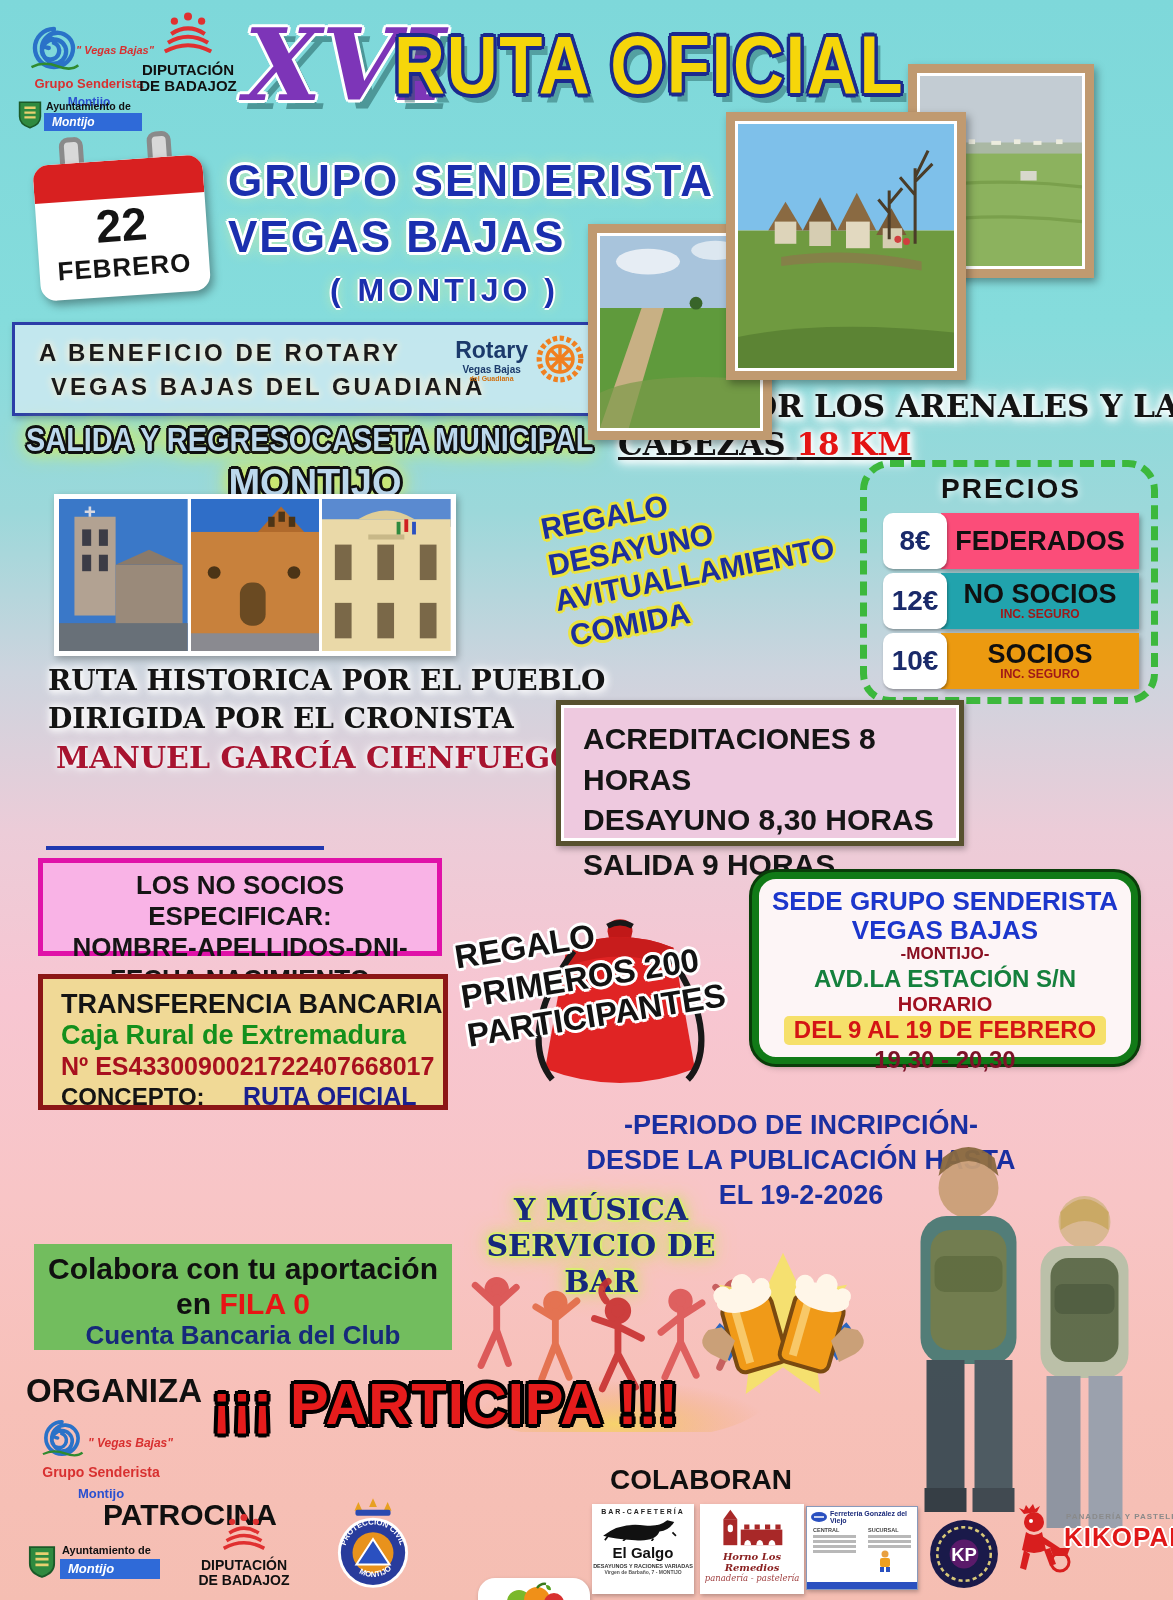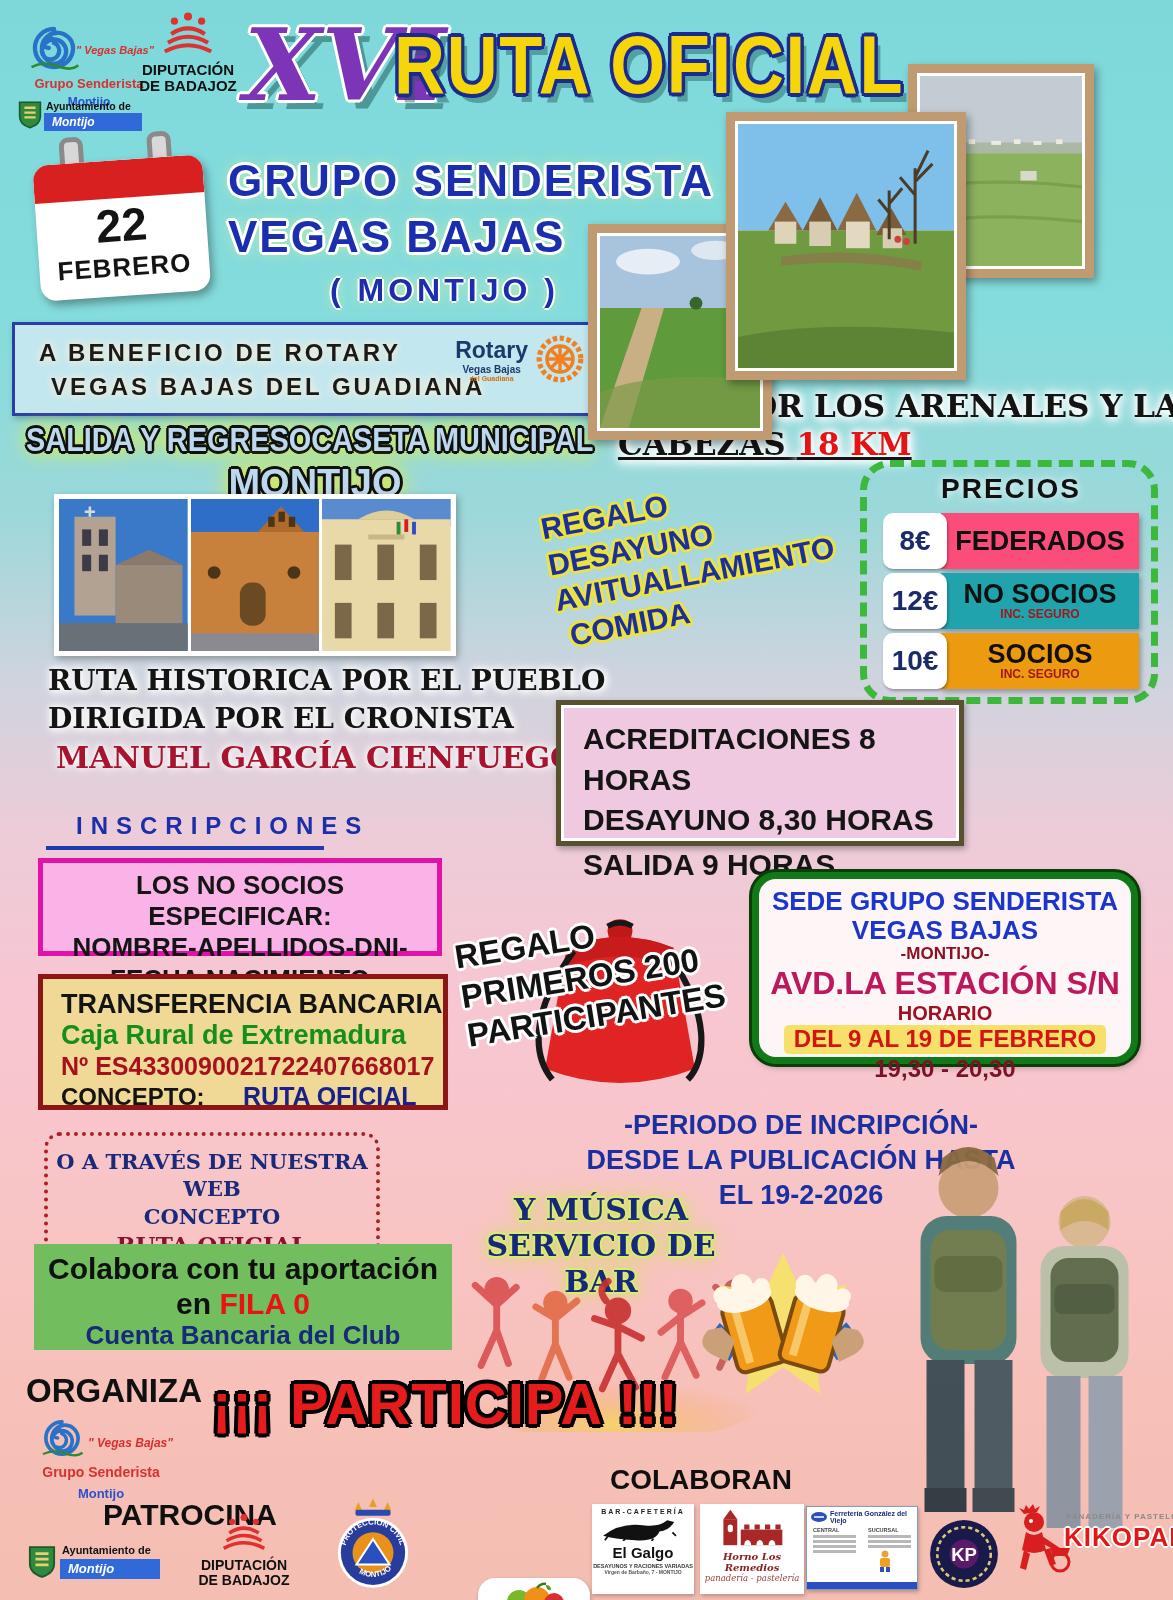--- a/index.html
+++ b/index.html
@@ -293,34 +293,33 @@
   <div class="abs hist" style="left:48px;top:664px;">RUTA  HISTORICA POR EL PUEBLO</div>
   <div class="abs hist" style="left:48px;top:702px;">DIRIGIDA POR EL CRONISTA</div>
   <div class="abs hist3" style="left:56px;top:740px;">MANUEL GARCÍA CIENFUEGOS</div>
 
   <div class="abs" style="left:556px;top:700px;width:408px;height:146px;background:#eec9df;border:5px solid #57512f;box-shadow:inset 0 0 0 3px #fff,2px 3px 6px rgba(0,0,0,.3);box-sizing:border-box;padding:14px 0 0 22px;">
     <div class="schedtxt">ACREDITACIONES 8 HORAS</div>
     <div class="schedtxt">DESAYUNO 8,30 HORAS</div>
     <div class="schedtxt" style="margin-top:4px;">SALIDA 9 HORAS</div>
   </div>
 
-  <div class="abs insc" style="left:76px;top:812px;">INSCRIPCIONES</div>
   <div class="abs" style="left:46px;top:846px;width:278px;height:4px;background:#2038b0;"></div>
 
   <div class="abs ctr" style="left:38px;top:858px;width:404px;height:98px;background:#f9b3e6;border:5px solid #e012a8;box-sizing:border-box;padding-top:7px;">
     <div class="noticetxt">LOS NO SOCIOS ESPECIFICAR:</div>
     <div class="noticetxt">NOMBRE-APELLIDOS-DNI-</div>
     <div class="noticetxt">FECHA NACIMIENTO</div>
   </div>
 
   <div class="abs ctr" style="left:752px;top:872px;width:386px;height:192px;background:#fdf5f6;border:7px solid #117a17;border-radius:24px;box-shadow:0 0 0 3px #0a3d0a,2px 3px 7px rgba(0,0,0,.3);box-sizing:border-box;padding-top:8px;">
     <div style="font-weight:900;font-size:26px;color:#1c36cc;line-height:1.1;">SEDE GRUPO SENDERISTA</div>
     <div style="font-weight:900;font-size:26px;color:#1c36cc;line-height:1.1;">VEGAS BAJAS</div>
     <div style="font-weight:900;font-size:17px;color:#8a1022;line-height:1.2;">-MONTIJO-</div>
-    <div style="font-weight:900;font-size:32px;color:#be185d;line-height:1.15;">AVD.LA ESTACIÓN S/N</div>
+    <div style="font-weight:900;font-size:24px;color:#15803d;line-height:1.15;">AVD.LA ESTACIÓN S/N</div>
     <div style="font-weight:900;font-size:20px;color:#a01020;line-height:1.2;">HORARIO</div>
     <div style="display:inline-block;background:#f6e06a;border-radius:5px;padding:0 10px;font-weight:900;font-size:24px;color:#d41414;line-height:1.2;">DEL 9 AL 19 DE FEBRERO</div>
     <div style="font-weight:900;font-size:24px;color:#7c1228;line-height:1.25;">19,30 - 20,30</div>
   </div>
 
   <div class="abs" style="left:38px;top:974px;width:410px;height:136px;background:#f0d996;border:5px solid #8c1616;box-sizing:border-box;padding:10px 0 0 18px;">
     <div style="font-weight:800;font-size:27px;color:#141414;line-height:1.15;">TRANSFERENCIA BANCARIA</div>
     <div style="font-weight:800;font-size:27px;color:#13901c;line-height:1.15;">Caja Rural de Extremadura</div>
     <div style="font-weight:800;font-size:25px;color:#a8101e;line-height:1.2;">Nº ES4330090021722407668017</div>
     <div style="line-height:1.2;">
@@ -336,26 +335,20 @@
     <path d="M34 22 C8 58 12 82 22 94" stroke="#181818" stroke-width="3.5" fill="none"></path>
     <path d="M86 22 C112 58 108 84 98 94" stroke="#181818" stroke-width="3.5" fill="none"></path>
     <path d="M53 8 q7 -4 14 0" stroke="#181818" stroke-width="3" fill="none"></path>
   </svg>
   <div class="abs g200" style="left:452px;top:938px;transform:rotate(-9deg);transform-origin:left top;">
     <div>REGALO</div>
     <div>PRIMEROS 200</div>
     <div>PARTICIPANTES</div>
   </div>
 
-  <div class="abs ctr" style="left:44px;top:1132px;width:336px;height:132px;border:4px dotted #a82222;border-radius:16px;box-sizing:border-box;padding-top:12px;font-family:'DejaVu Serif',serif;">
-    <div style="font-weight:bold;font-size:21px;color:#1a2a7a;line-height:1.3;">O A TRAVÉS DE NUESTRA WEB</div>
-    <div style="font-weight:bold;font-size:21px;color:#1a2a7a;line-height:1.3;">CONCEPTO</div>
-    <div style="font-weight:bold;font-size:23px;color:#8c1030;line-height:1.3;">RUTA OFICIAL</div>
-    <div style="font-weight:bold;font-size:21px;color:#2222cc;line-height:1.25;">www.gruposenderistavb.es</div>
-  </div>
 
   <div class="abs ctr periodtxt" style="left:566px;top:1108px;width:470px;">
     <div>-PERIODO DE INCRIPCIÓN-</div>
     <div>DESDE LA PUBLICACIÓN HASTA</div>
     <div>EL 19-2-2026</div>
   </div>
 
   <div class="abs ctr" style="left:34px;top:1244px;width:418px;height:106px;background:#72bd5e;box-sizing:border-box;padding-top:8px;">
     <div style="font-weight:800;font-size:30px;color:#101010;line-height:1.15;">Colabora con tu aportación</div>
     <div style="font-weight:800;font-size:30px;color:#101010;line-height:1.1;">

